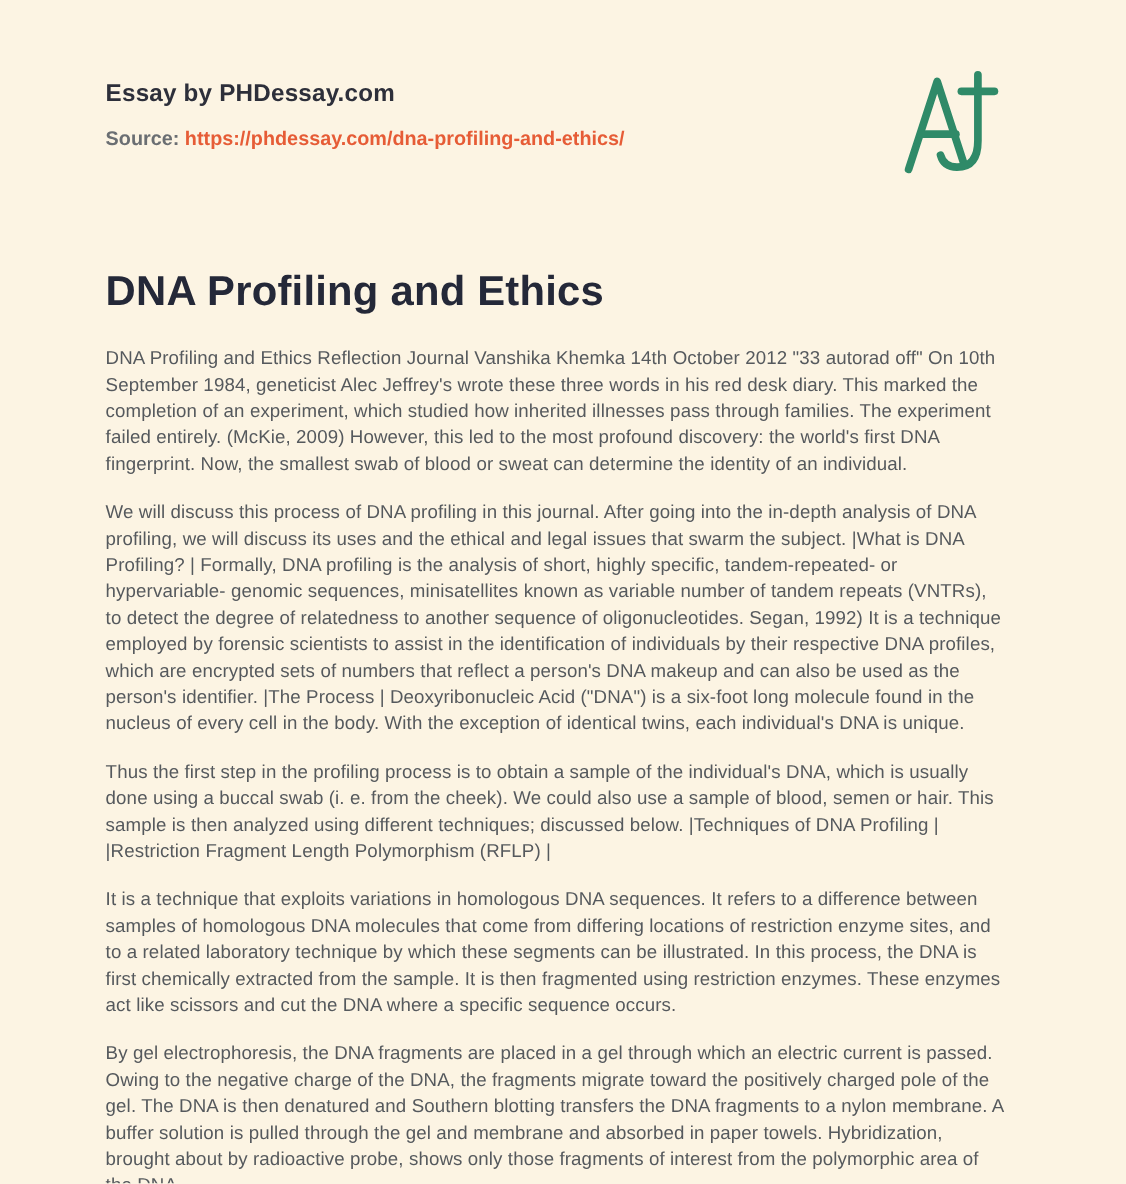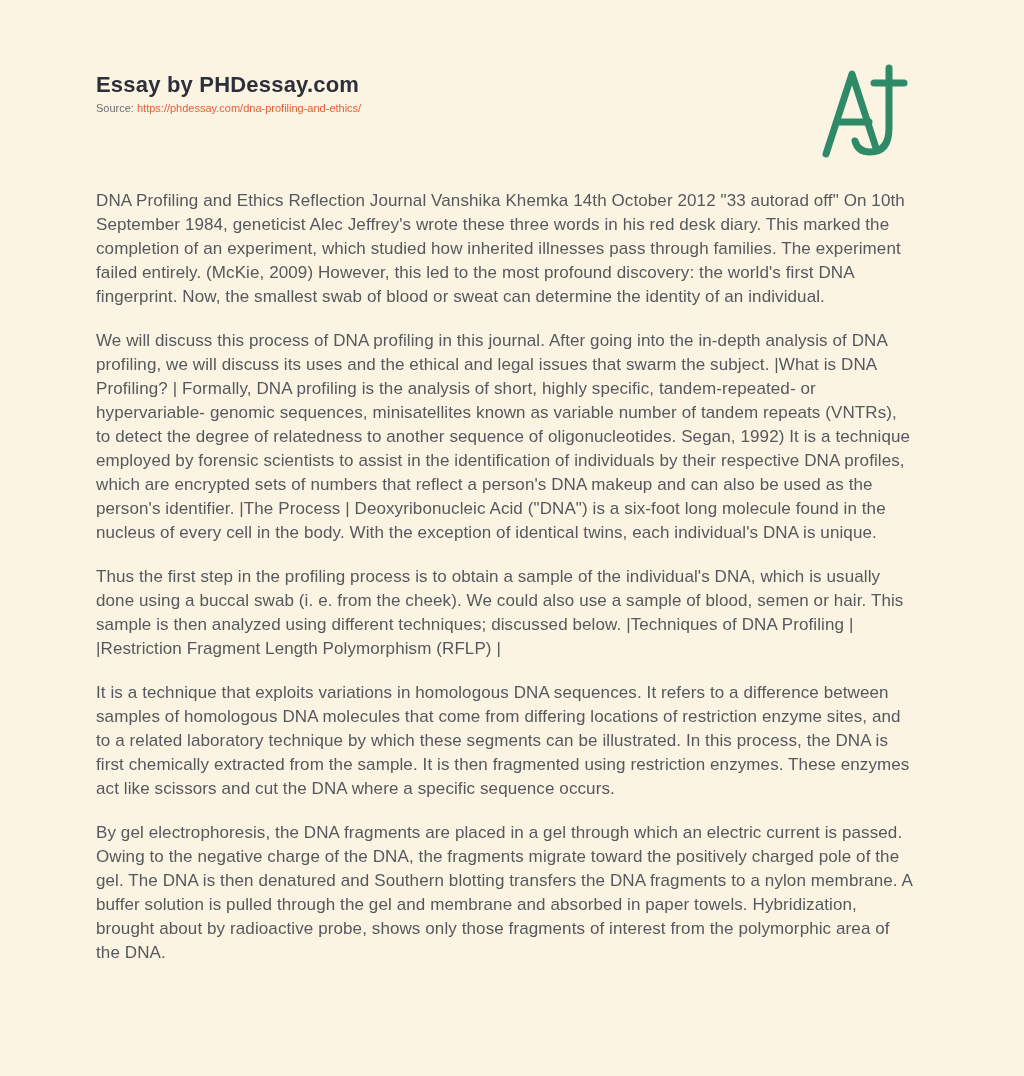--- a/index.html
+++ b/index.html
@@ -22,23 +22,24 @@
     justify-content: space-between;
     align-items: flex-start;
   }
   .byline {
     font-size: 22px;
     font-weight: 700;
     color: #2d2f3a;
     letter-spacing: 0.2px;
   }
   .source-line {
-    margin-top: 4px;
-    font-size: 11px;
+    margin-top: 18px;
+    font-size: 18px;
     color: #6a6e72;
+    font-weight: bold;
   }
   .source-line a {
     color: #e65c36;
     text-decoration: none;
   }
   .logo-wrap {
     width: 92px;
     height: 100px;
     margin-top: -10px;
     margin-right: 6px;
@@ -81,20 +82,21 @@
 
         <path d="M 8 92 L 34 12 L 58 86"></path>
         <path d="M 19 60 L 51 60"></path>
 
         <path d="M 56 21 L 86 21"></path>
         <path d="M 71 6 L 71 66 Q 71 90 52 90 Q 40 90 37 79"></path>
       </svg>
     </div>
   </div>
 
+  <h1 class="page-title">DNA Profiling and Ethics</h1>
 
   <div class="essay-body">
 
       <p>DNA Profiling and Ethics Reflection Journal Vanshika Khemka 14th October 2012 "33 autorad off" On 10th September 1984, geneticist Alec Jeffrey's wrote these three words in his red desk diary. This marked the completion of an experiment, which studied how inherited illnesses pass through families. The experiment failed entirely. (McKie, 2009) However, this led to the most profound discovery: the world's first DNA fingerprint. Now, the smallest swab of blood or sweat can determine the identity of an individual.</p>
 
       <p>We will discuss this process of DNA profiling in this journal. After going into the in-depth analysis of DNA profiling, we will discuss its uses and the ethical and legal issues that swarm the subject. |What is DNA Profiling? | Formally, DNA profiling is the analysis of short, highly specific, tandem-repeated- or hypervariable- genomic sequences, minisatellites known as variable number of tandem repeats (VNTRs), to detect the degree of relatedness to another sequence of oligonucleotides. Segan, 1992) It is a technique employed by forensic scientists to assist in the identification of individuals by their respective DNA profiles, which are encrypted sets of numbers that reflect a person's DNA makeup and can also be used as the person's identifier. |The Process | Deoxyribonucleic Acid ("DNA") is a six-foot long molecule found in the nucleus of every cell in the body. With the exception of identical twins, each individual's DNA is unique.</p>
 
       <p>Thus the first step in the profiling process is to obtain a sample of the individual's DNA, which is usually done using a buccal swab (i. e. from the cheek). We could also use a sample of blood, semen or hair. This sample is then analyzed using different techniques; discussed below. |Techniques of DNA Profiling | |Restriction Fragment Length Polymorphism (RFLP) |</p>
 
       <p>It is a technique that exploits variations in homologous DNA sequences. It refers to a difference between samples of homologous DNA molecules that come from differing locations of restriction enzyme sites, and to a related laboratory technique by which these segments can be illustrated. In this process, the DNA is first chemically extracted from the sample. It is then fragmented using restriction enzymes. These enzymes act like scissors and cut the DNA where a specific sequence occurs.</p>

